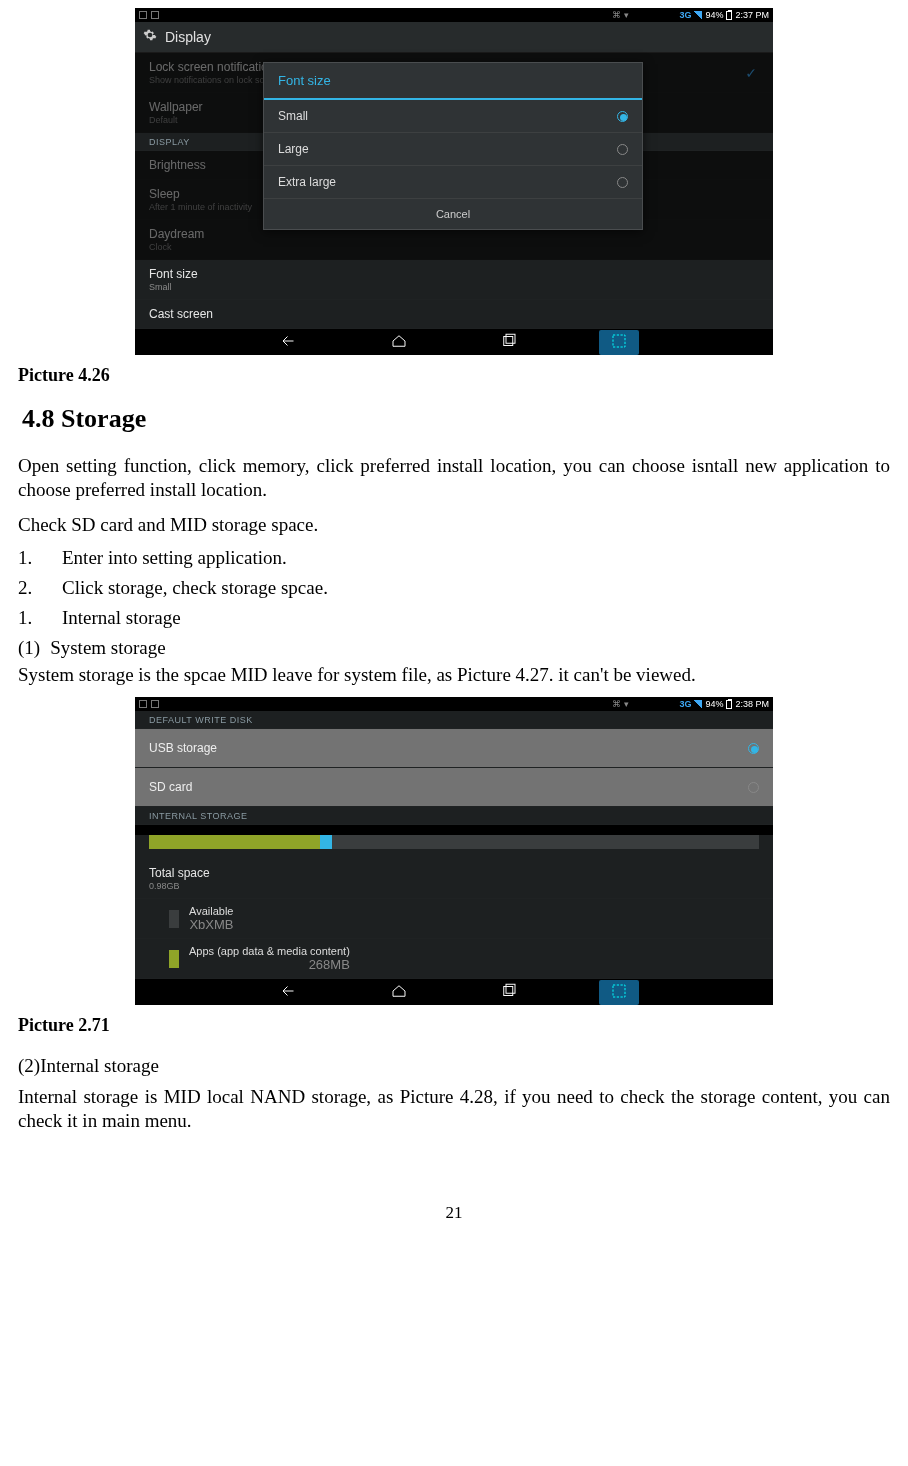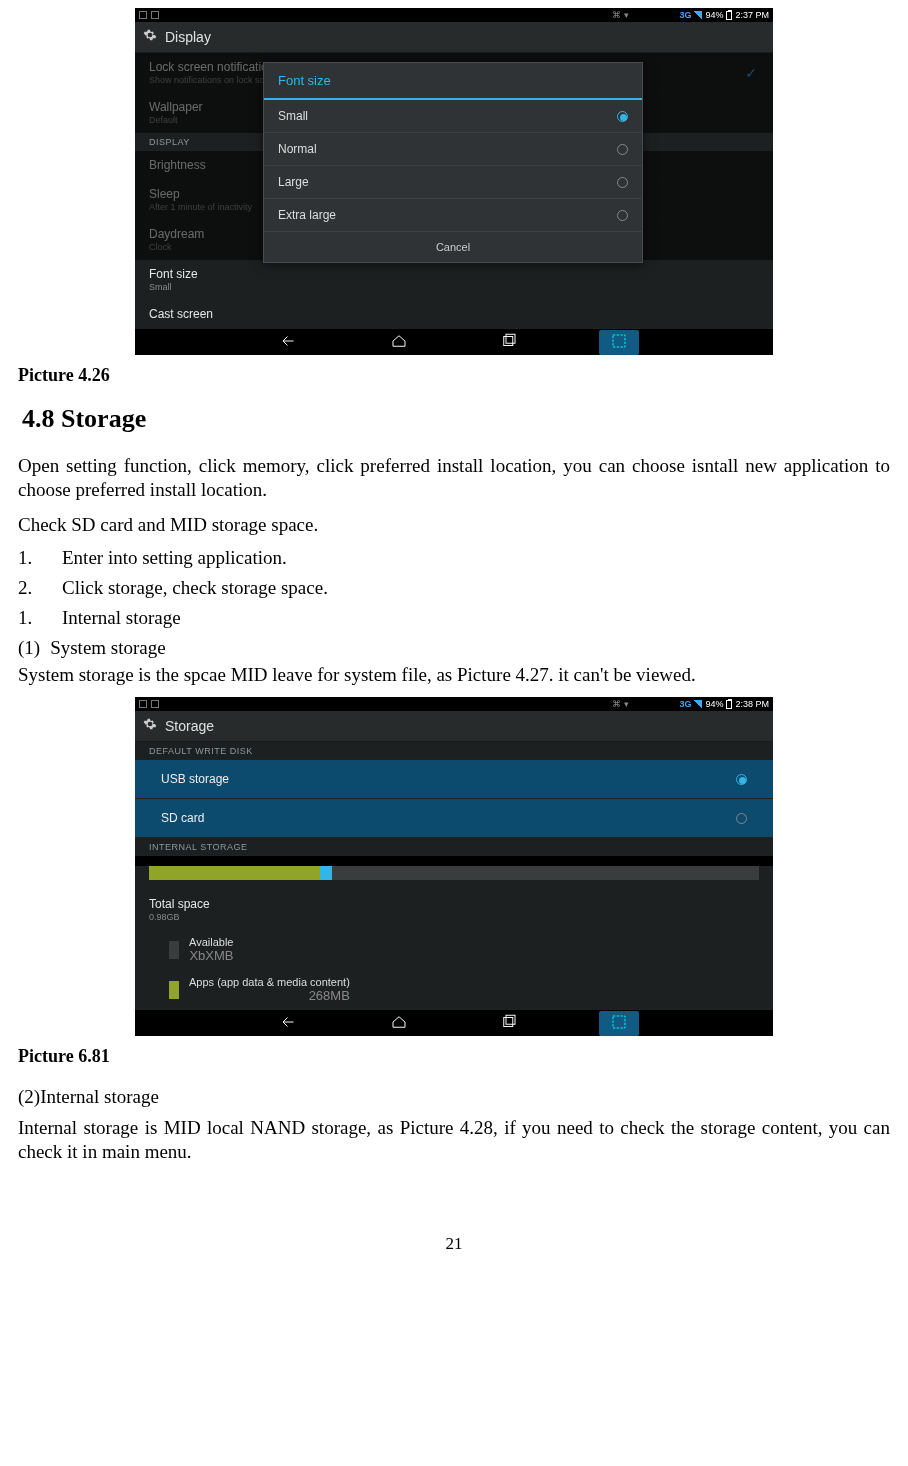--- a/index.html
+++ b/index.html
@@ -91,21 +91,21 @@
     background: #000; height: 26px; display: flex; justify-content: center; align-items: center; gap: 70px;
   }
   .nav-btn { color: #fff; font-size: 12px; width: 40px; text-align: center; }
   .nav-btn svg { width: 18px; height: 18px; stroke: #fff; fill: none; stroke-width: 1.3; }
   .nav-screenshot { background: #105a84; padding: 2px 8px; border-radius: 2px; }
   .nav-screenshot svg { stroke: #0ff; }
 
   
   .radio-row {
     display: flex; justify-content: space-between; align-items: center;
-    padding: 12px 26px; background: #0c4a6e; border-bottom: 1px solid #1f2223;
+    padding: 12px 14px; background: #737373; border-bottom: 1px solid #1f2223;
   }
   .radio-row .label { color: #eee; font-size: 12px; }
   .storage-bar {
     margin: 10px 14px 6px; height: 14px; background: #3a3d3e; position: relative;
   }
   .storage-bar .seg1 { position: absolute; left: 0; top: 0; bottom: 0; background: #8fa428; }
   .storage-bar .seg2 { position: absolute; top: 0; bottom: 0; background: #33b5e5; }
   .sub-indent {
     display: flex; align-items: center; gap: 10px; padding: 6px 14px 6px 34px;
     background: #1d2021; border-bottom: 1px solid #1f2223;
@@ -198,24 +198,20 @@
       <div class="setting-title">Cast screen</div>
     </div>
 
     <div class="dialog">
       <div class="dialog-title">Font size</div>
       <div class="dialog-option">
         <span>Small</span>
         <span class="radio selected"></span>
       </div>
       <div class="dialog-option">
-        <span>Normal</span>
-        <span class="radio"></span>
-      </div>
-      <div class="dialog-option">
         <span>Large</span>
         <span class="radio"></span>
       </div>
       <div class="dialog-option">
         <span>Extra large</span>
         <span class="radio"></span>
       </div>
       <div class="dialog-cancel">Cancel</div>
     </div>
 
@@ -250,21 +246,21 @@
 
   <p class="para just">Open setting function, click memory, click preferred install location, you can choose isntall new application to choose preferred install location.</p>
   <p class="para">Check SD card and MID storage space.</p>
 
   <div class="list-item-doc">
     <span class="num">1.</span>
     <span>Enter into setting application.</span>
   </div>
   <div class="list-item-doc">
     <span class="num">2.</span>
-    <span>Click storage, check storage space.</span>
+    <span>Click storage, check storage spcae.</span>
   </div>
   <div class="list-item-doc">
     <span class="num">1.</span>
     <span>Internal storage</span>
   </div>
   <div class="sublist">
     <span>(1)</span>
     <span>System storage</span>
   </div>
   <p class="para" style="margin-top:2px">System storage is the spcae MID leave for system file, as Picture 4.27. it can't be viewed.</p>
@@ -278,28 +274,20 @@
       <div class="right-icons">
         <span style="color:#888">⌘</span>
         <span style="color:#888">▾</span>
         <span class="threeg">3G</span>
         <span class="signal"></span>
         <span>94%</span>
         <span class="batt"></span>
         <span>2:38 PM</span>
       </div>
     </div>
-    <div class="titlebar">
-      <span class="gear-icon">
-        <svg viewBox="0 0 24 24">
-            <path d="M12 8a4 4 0 100 8 4 4 0 000-8zm9 4a7 7 0 01-.1 1.2l2 1.6-2 3.4-2.4-1a7 7 0 01-2 1.2l-.4 2.6h-4l-.4-2.6a7 7 0 01-2-1.2l-2.4 1-2-3.4 2-1.6A7 7 0 013 12a7 7 0 01.1-1.2l-2-1.6 2-3.4 2.4 1a7 7 0 012-1.2L7.9 3h4l.4 2.6a7 7 0 012 1.2l2.4-1 2 3.4-2 1.6c.1.4.1.8.1 1.2z"></path>
-          </svg>
-      </span>
-      <span class="titlebar-label">Storage</span>
-    </div>
     <div class="section-header">DEFAULT WRITE DISK</div>
     <div class="radio-row">
       <span class="label">USB storage</span>
       <span class="radio selected"></span>
     </div>
     <div class="radio-row">
       <span class="label">SD card</span>
       <span class="radio"></span>
     </div>
     <div class="section-header">INTERNAL STORAGE</div>
@@ -345,19 +333,19 @@
           </svg>
       </span>
       <span class="nav-btn nav-screenshot">
         <svg viewBox="0 0 24 24">
             <rect x="4" y="4" width="16" height="16" stroke-dasharray="3 2"></rect>
           </svg>
       </span>
     </div>
   </div>
 
-  <div class="caption">Picture 6.81</div>
+  <div class="caption">Picture 2.71</div>
 
   <p class="para" style="margin:0 0 6px 0">(2)Internal storage</p>
   <p class="para just">Internal storage is MID local NAND storage, as Picture 4.28, if you need to check the storage content, you can check it in main menu.</p>
 
   <div class="pagenum">21</div>
 </div>
 
 </body></html>

